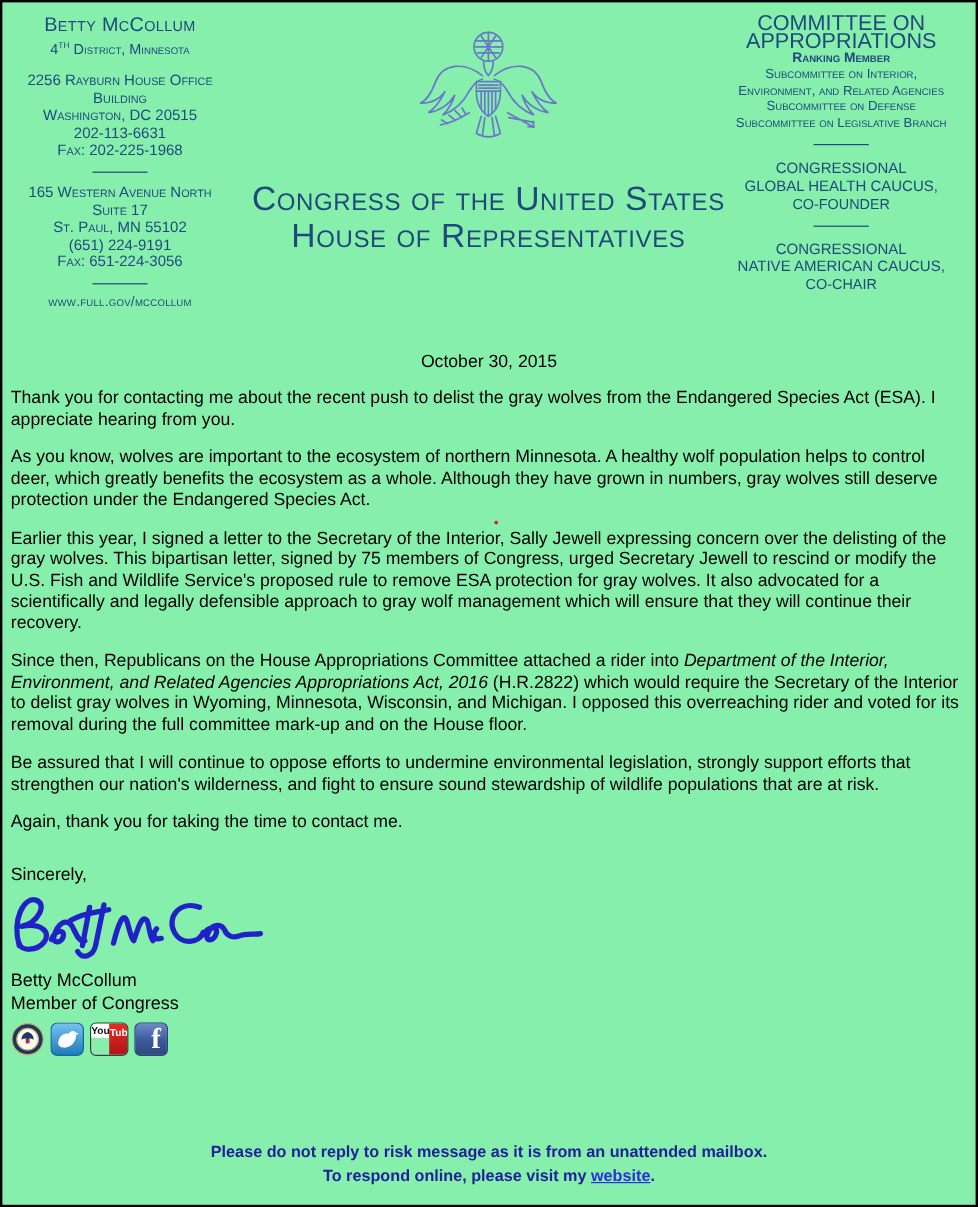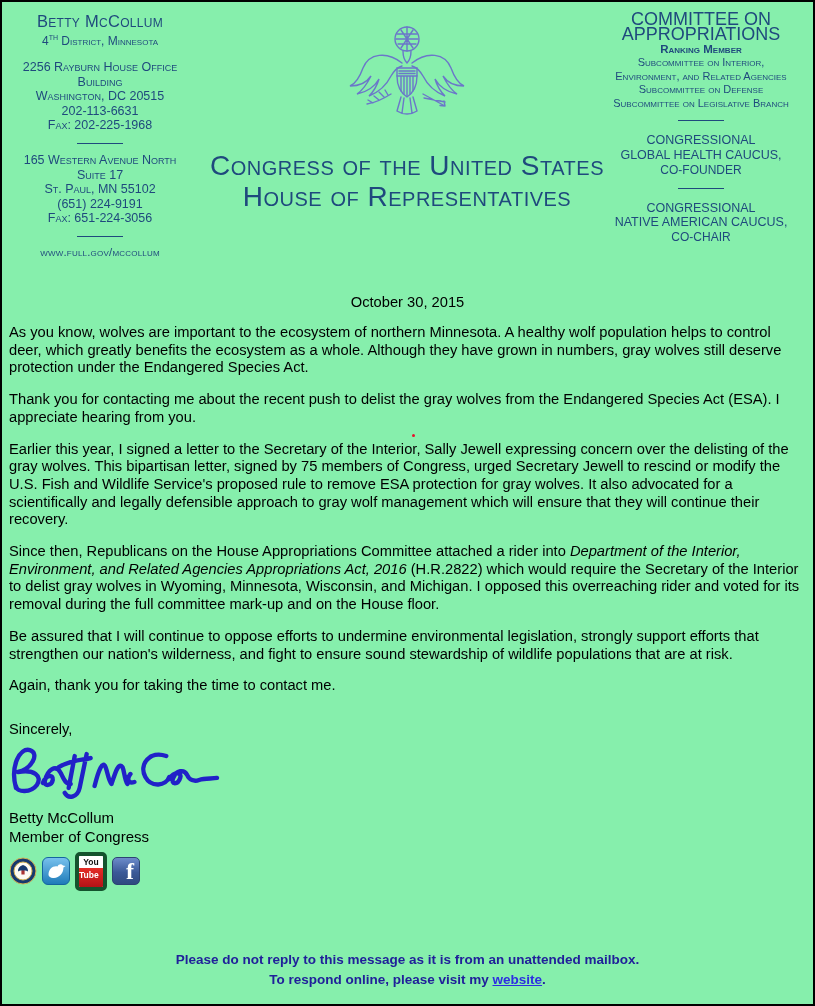--- a/index.html
+++ b/index.html
@@ -28,22 +28,22 @@
             font-size:28px;line-height:31px;letter-spacing:.5px;margin-top:30px;}
   
   .date{position:absolute;left:0;right:0;top:279px;text-align:center;font-size:14.7px;color:#000;margin-top:13px;}
   .body{position:absolute;left:7px;right:6px;top:322px;font-size:14.7px;line-height:17.7px;color:#000;}
   .body p{margin:0 0 14px 0;}
   .closing{margin-top:26px !important;margin-bottom:3px !important;}
   .sig{display:block;margin:0 0 6px -2px;}
   .signer{font-size:15px;line-height:19px;margin:0 !important;}
   .icons{margin-top:6px;display:flex;align-items:center;gap:5px;}
   .icon{display:inline-flex;}
-  .yt{width:32px;height:39px;box-sizing:border-box;border-radius:5px;overflow:hidden;
-      border:4px solid #14532d;flex-direction:column;box-shadow:0 0 0 1px #d0d0d0 inset;}
+  .yt{width:32px;height:28px;box-sizing:border-box;border-radius:5px;overflow:hidden;
+      border:1px solid #14532d;flex-direction:row;box-shadow:0 0 0 1px #d0d0d0 inset;}
   .yt-top{background:#fff;color:#111;font-size:8.5px;font-weight:bold;text-align:center;height:12px;line-height:13px;}
   .yt-bottom{background:linear-gradient(#e52d27,#b31217);color:#fff;font-size:8.5px;font-weight:bold;flex:1;line-height:14px;}
   .fb{width:28px;height:28px;border-radius:5px;background:linear-gradient(#6d8bca 0%,#3b5998 55%,#2f4a80 100%);
       border:1px solid #2d4373;box-sizing:border-box;justify-content:center;overflow:hidden;}
   .fb-f{color:#fff;font-weight:bold;font-size:24px;line-height:26px;font-family:"Liberation Serif",serif;margin-left:8px;}
   .stray-dot{position:absolute;left:410px;top:432px;width:3px;height:3px;border-radius:50%;background:#e8112d;}
   
   .footer{position:absolute;left:0;right:0;top:948px;text-align:center;font-size:13.5px;
           font-weight:bold;line-height:20px;color:#20209A;}
   .site-link{color:#2D2DE1;text-decoration:underline;cursor:pointer;}
@@ -110,22 +110,22 @@
     <div class="hr-caucus" style="margin-top:12px;">CONGRESSIONAL</div>
     <div class="hr-caucus">NATIVE AMERICAN CAUCUS,</div>
     <div class="hr-caucus-role">CO-CHAIR</div>
   </div>
 
   <div class="date">October 30, 2015</div>
 
   <div class="stray-dot"></div>
 
   <div class="body">
+    <p>Thank you for contacting me about the recent push to delist the gray wolves from the Endangered Species Act (ESA). I appreciate hearing from you.</p>
     <p>As you know, wolves are important to the ecosystem of northern Minnesota. A healthy wolf population helps to control deer, which greatly benefits the ecosystem as a whole. Although they have grown in numbers, gray wolves still deserve protection under the Endangered Species Act.</p>
-    <p>Thank you for contacting me about the recent push to delist the gray wolves from the Endangered Species Act (ESA). I appreciate hearing from you.</p>
     <p>Earlier this year, I signed a letter to the Secretary of the Interior, Sally Jewell expressing concern over the delisting of the gray wolves. This bipartisan letter, signed by 75 members of Congress, urged Secretary Jewell to rescind or modify the U.S. Fish and Wildlife Service's proposed rule to remove ESA protection for gray wolves. It also advocated for a scientifically and legally defensible approach to gray wolf management which will ensure that they will continue their recovery.</p>
     <p><span>Since then, Republicans on the House Appropriations Committee attached a rider into </span><em>Department of the Interior, Environment, and Related Agencies Appropriations Act, 2016</em><span> (H.R.2822) which would require the Secretary of the Interior to delist gray wolves in Wyoming, Minnesota, Wisconsin, and Michigan. I opposed this overreaching rider and voted for its removal during the full committee mark-up and on the House floor.</span></p>
     <p>Be assured that I will continue to oppose efforts to undermine environmental legislation, strongly support efforts that strengthen our nation's wilderness, and fight to ensure sound stewardship of wildlife populations that are at risk.</p>
     <p>Again, thank you for taking the time to contact me.</p>
     <p class="closing">Sincerely,</p>
 
     <svg class="sig" width="214" height="60" viewBox="0 0 215 60" fill="none" stroke="#2121C8" stroke-width="4.4" stroke-linecap="round" stroke-linejoin="round">
       <path d="M9,46 C3,24 13,5 23,8 C33,11 25,27 11,30 C27,27 36,34 30,43 C24,51 10,51 9,44"></path>
       <path d="M36,41 C39,33 47,32 46,38 C45,44 37,45 38,39 C41,27 49,22 54,31 C57,37 59,43 64,42"></path>
       <path d="M68,14 L62,46 M80,12 L73,46 C71,55 62,58 58,51 M52,25 C64,18 76,18 84,16"></path>
@@ -162,17 +162,17 @@
         <span class="yt-top">You</span>
         <span class="yt-bottom">Tube</span>
       </span>
       <span class="icon fb">
         <span class="fb-f">f</span>
       </span>
     </div>
   </div>
 
   <div class="footer">
-    <div>Please do not reply to this message as it is from an unattended mailbox.</div>
+    <div>Please do not reply to risk message as it is from an unattended mailbox.</div>
     <div><span>To respond online, please visit my </span><a class="site-link">website</a><span>.</span></div>
   </div>
 
 </div>
 
 </body></html>

